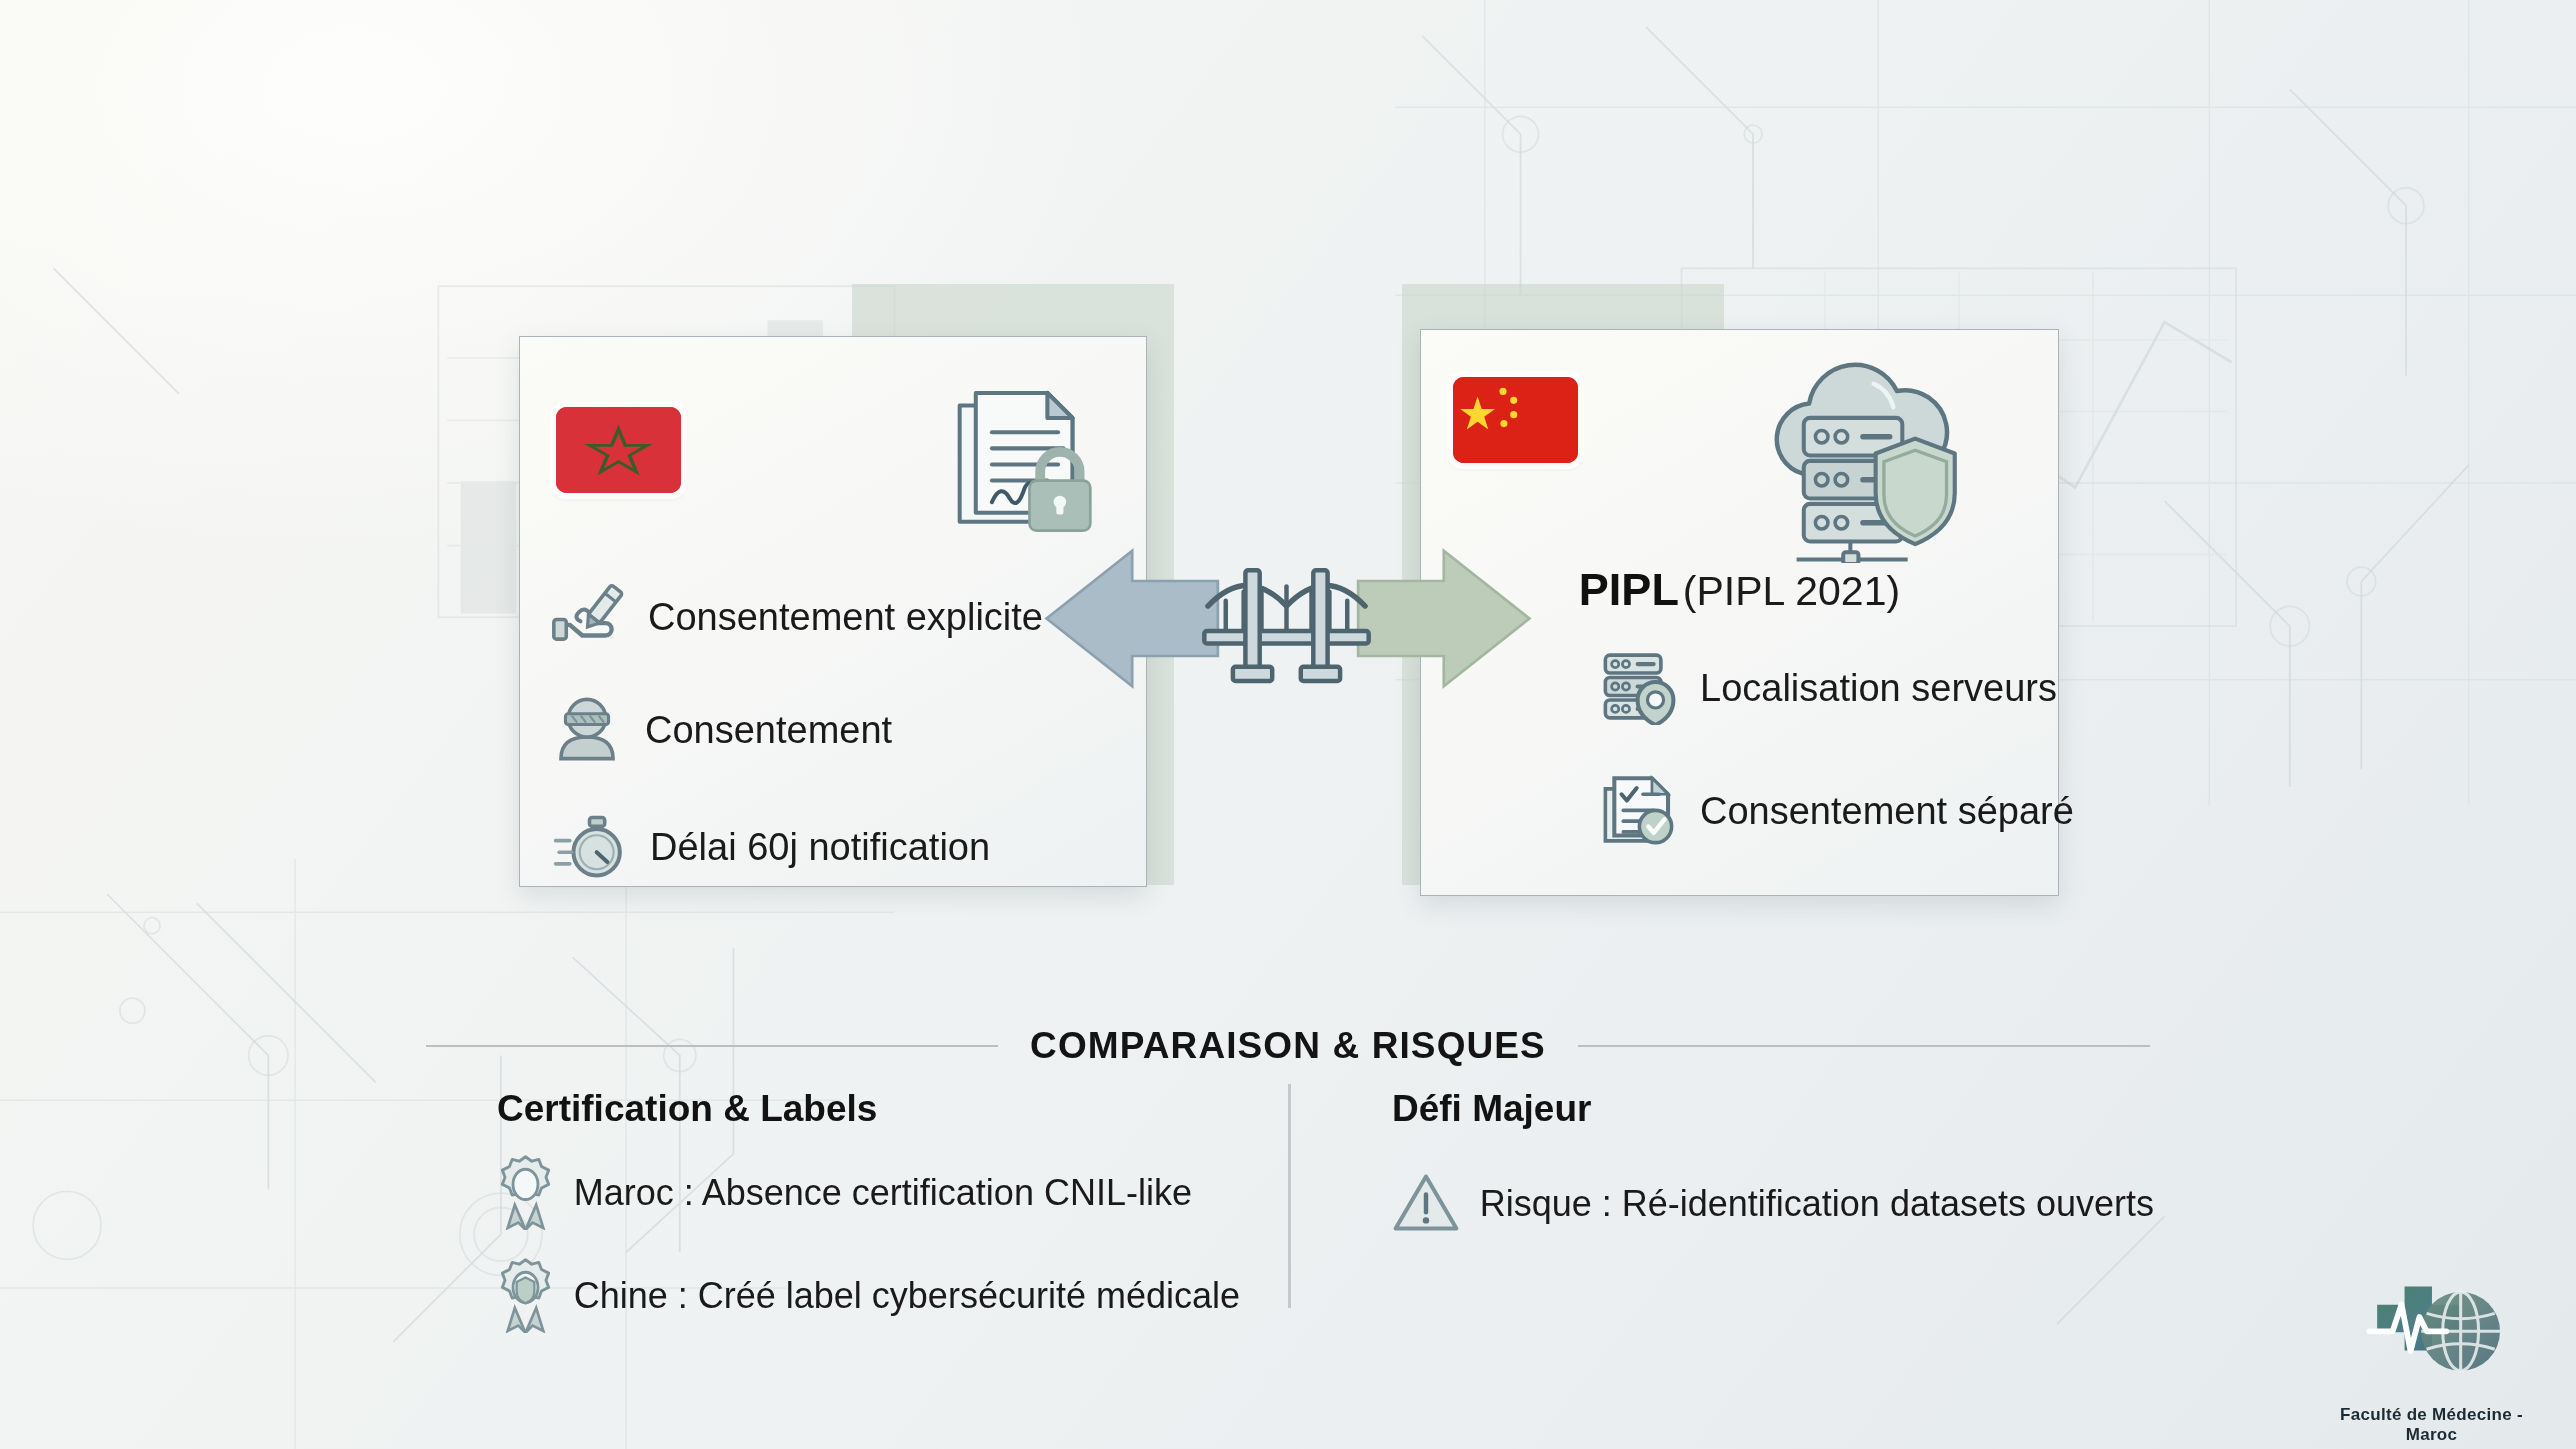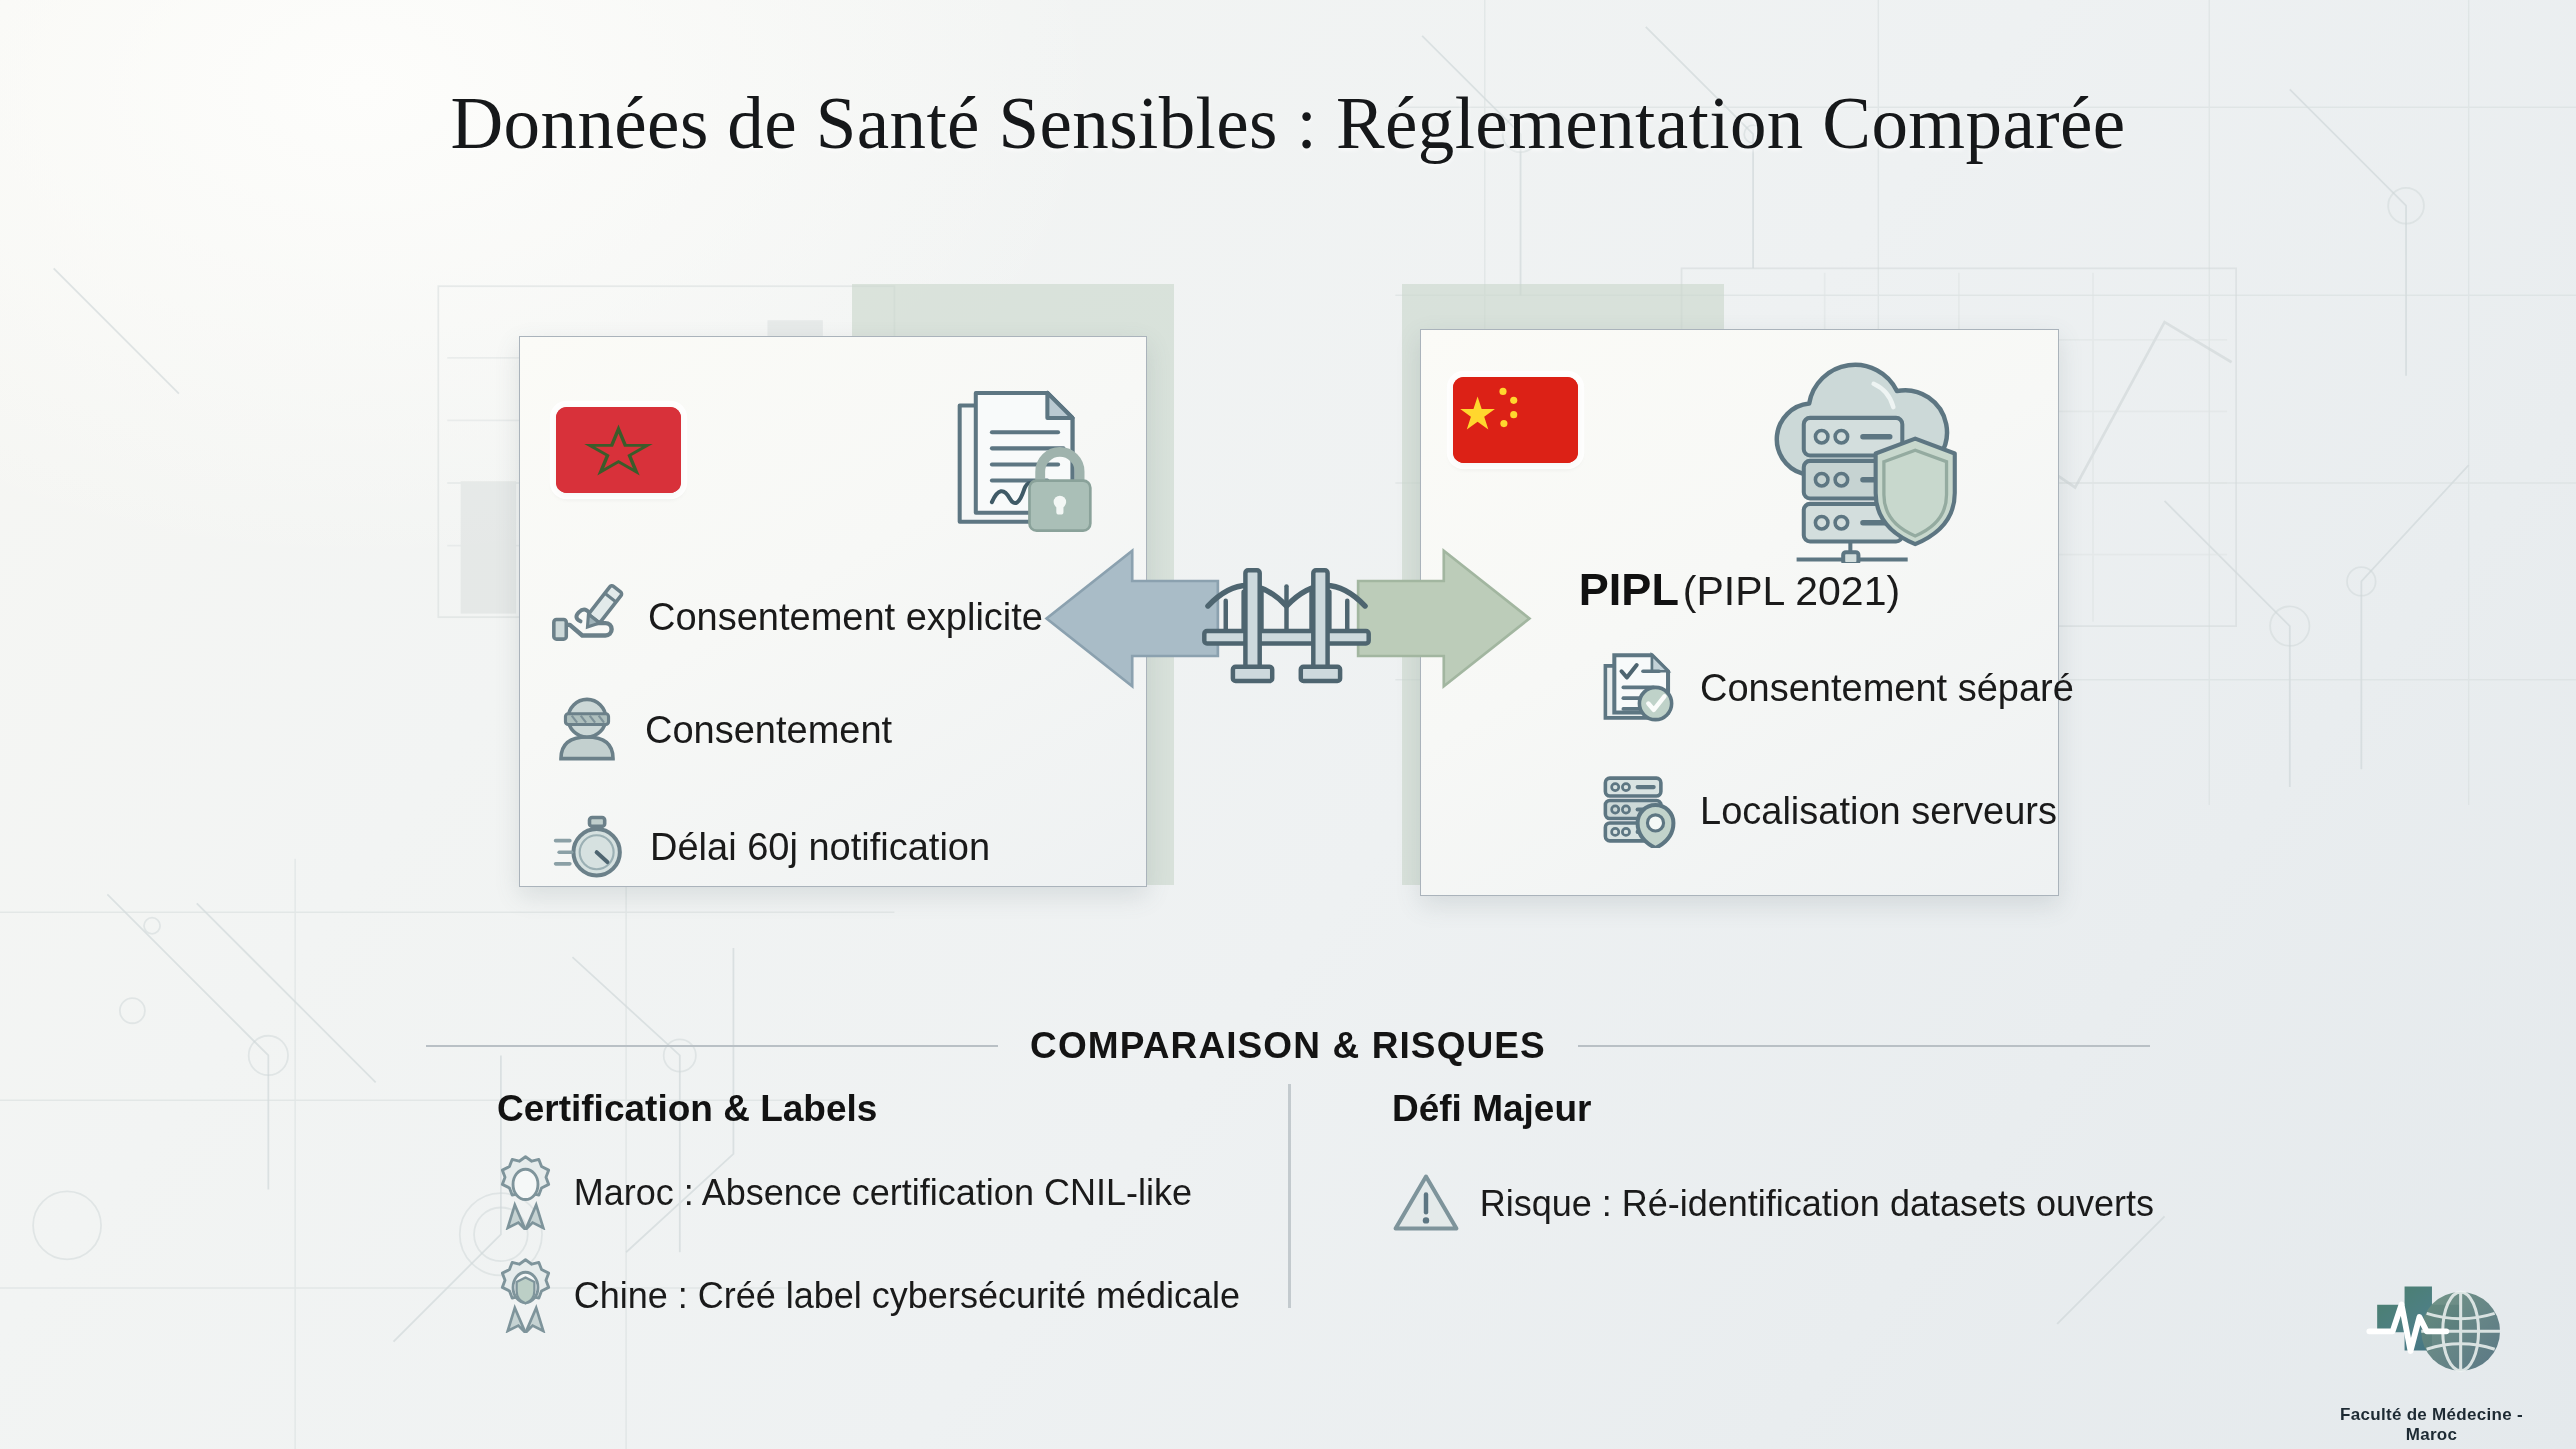--- a/index.html
+++ b/index.html
@@ -147,21 +147,20 @@
         <line x1="1890" y1="540" x2="2490" y2="540"></line>
           <line x1="1890" y1="620" x2="2490" y2="620"></line>
         <line x1="2040" y1="305" x2="2040" y2="695"></line>
           <line x1="2190" y1="305" x2="2190" y2="695"></line>
         <line x1="2340" y1="305" x2="2340" y2="695"></line>
       </g>
       <polyline points="1900,600 2010,520 2110,575 2210,470 2320,545 2420,360 2495,405" fill="none" stroke="#ccd3d4" stroke-width="3"></polyline>
     </g>
   </svg>
 
-  <div class="title">Données de Santé Sensibles : Réglementation Comparée</div>
 
   <div class="backplate left"></div>
   <div class="backplate right"></div>
 
   <div class="card" id="card-maroc">
     <div class="flag flag-ma">
       <svg width="125" height="86" viewBox="0 0 140 96">
         <rect width="140" height="96" rx="12" fill="#d8313a"></rect>
         <path d="M70 32 l7.6 23.4 24.6 0 -19.9 14.5 7.6 23.4 L70 78.8 50.1 93.3 57.7 69.9 37.8 55.4 62.4 55.4 Z" transform="translate(0,-16) scale(1,.78) translate(0,20)" fill="none" stroke="#3b5c2a" stroke-width="4"></path>
       </svg>
@@ -295,63 +294,63 @@
 
     <div class="cn-head">
       <span class="n">PIPL</span>
       <span class="l">(PIPL 2021)</span>
     </div>
 
     <div class="bullets" id="bul-chine">
       <div class="bullet">
         <span>
           <svg width="77" height="77" viewBox="0 0 86 86">
+            <g stroke="#5d7682" stroke-width="4">
+              <rect x="6" y="8" width="62" height="20" rx="5" fill="#d9e3e2"></rect>
+              <rect x="6" y="33" width="62" height="20" rx="5" fill="#cdd9d8"></rect>
+              <rect x="6" y="58" width="62" height="20" rx="5" fill="#d9e3e2"></rect>
+            </g>
+            <g fill="none" stroke="#5d7682" stroke-width="3">
+              <circle cx="17" cy="18" r="4"></circle>
+                <circle cx="29" cy="18" r="4"></circle>
+              <circle cx="17" cy="43" r="4"></circle>
+                <circle cx="29" cy="43" r="4"></circle>
+              <circle cx="17" cy="68" r="4"></circle>
+                <circle cx="29" cy="68" r="4"></circle>
+            </g>
+            <g stroke="#5d7682" stroke-width="4.5" stroke-linecap="round">
+              <line x1="42" y1="18" x2="60" y2="18"></line>
+                <line x1="42" y1="43" x2="60" y2="43"></line>
+              <line x1="42" y1="68" x2="60" y2="68"></line>
+            </g>
+            <path d="M62 38 a20 20 0 0 1 20 20 q0 18 -20 28 q-20 -10 -20 -28 a20 20 0 0 1 20 -20 Z" fill="#c2d3cb" stroke="#5d7682" stroke-width="4.5"></path>
+            <circle cx="62" cy="58" r="9" fill="#f4f8f6" stroke="#5d7682" stroke-width="3.5"></circle>
+          </svg>
+        </span>
+        <span class="btxt">Localisation serveurs</span>
+      </div>
+
+      <div class="bullet">
+        <span>
+          <svg width="77" height="77" viewBox="0 0 86 86">
             <path d="M6 20 h44 l18 18 v40 h-62 Z" fill="#e9eeee" stroke="#5d7682" stroke-width="4"></path>
             <path d="M16 8 h42 l18 18 v46 h-60 Z" fill="#f7fafa" stroke="#5d7682" stroke-width="4.5"></path>
             <path d="M58 8 v18 h18 Z" fill="#c3d2d8" stroke="#5d7682" stroke-width="3"></path>
             <path d="M24 26 l6 7 11 -14" fill="none" stroke="#4e6570" stroke-width="4.5" stroke-linecap="round" stroke-linejoin="round"></path>
             <g stroke="#5d7682" stroke-width="4" stroke-linecap="round">
               <line x1="26" y1="44" x2="60" y2="44"></line>
                 <line x1="26" y1="56" x2="60" y2="56"></line>
               <line x1="26" y1="68" x2="48" y2="68"></line>
               <line x1="48" y1="26" x2="66" y2="26"></line>
             </g>
             <circle cx="62" cy="62" r="18" fill="#bfd2c9" stroke="#5d7682" stroke-width="4"></circle>
             <path d="M54 62 l6 7 12 -15" fill="none" stroke="#fafcfb" stroke-width="5" stroke-linecap="round" stroke-linejoin="round"></path>
           </svg>
         </span>
         <span class="btxt">Consentement séparé</span>
-      </div>
-
-      <div class="bullet">
-        <span>
-          <svg width="77" height="77" viewBox="0 0 86 86">
-            <g stroke="#5d7682" stroke-width="4">
-              <rect x="6" y="8" width="62" height="20" rx="5" fill="#d9e3e2"></rect>
-              <rect x="6" y="33" width="62" height="20" rx="5" fill="#cdd9d8"></rect>
-              <rect x="6" y="58" width="62" height="20" rx="5" fill="#d9e3e2"></rect>
-            </g>
-            <g fill="none" stroke="#5d7682" stroke-width="3">
-              <circle cx="17" cy="18" r="4"></circle>
-                <circle cx="29" cy="18" r="4"></circle>
-              <circle cx="17" cy="43" r="4"></circle>
-                <circle cx="29" cy="43" r="4"></circle>
-              <circle cx="17" cy="68" r="4"></circle>
-                <circle cx="29" cy="68" r="4"></circle>
-            </g>
-            <g stroke="#5d7682" stroke-width="4.5" stroke-linecap="round">
-              <line x1="42" y1="18" x2="60" y2="18"></line>
-                <line x1="42" y1="43" x2="60" y2="43"></line>
-              <line x1="42" y1="68" x2="60" y2="68"></line>
-            </g>
-            <path d="M62 38 a20 20 0 0 1 20 20 q0 18 -20 28 q-20 -10 -20 -28 a20 20 0 0 1 20 -20 Z" fill="#c2d3cb" stroke="#5d7682" stroke-width="4.5"></path>
-            <circle cx="62" cy="58" r="9" fill="#f4f8f6" stroke="#5d7682" stroke-width="3.5"></circle>
-          </svg>
-        </span>
-        <span class="btxt">Localisation serveurs</span>
       </div>
     </div>
   </div>
 
   <svg class="arrow" style="left:1043px;top:547px;" width="182" height="143" viewBox="0 0 204 160">
     <path d="M196 38 h-96 v-34 l-96 76 96 76 v-34 h96 Z" fill="#a9bcc7" stroke="#8ba1af" stroke-width="3"></path>
   </svg>
 
   <svg class="arrow" style="left:1351px;top:547px;" width="182" height="143" viewBox="0 0 204 160">
     <path d="M8 38 h96 v-34 l96 76 -96 76 v-34 h-96 Z" fill="#bcccb9" stroke="#a2b6a0" stroke-width="3"></path>

